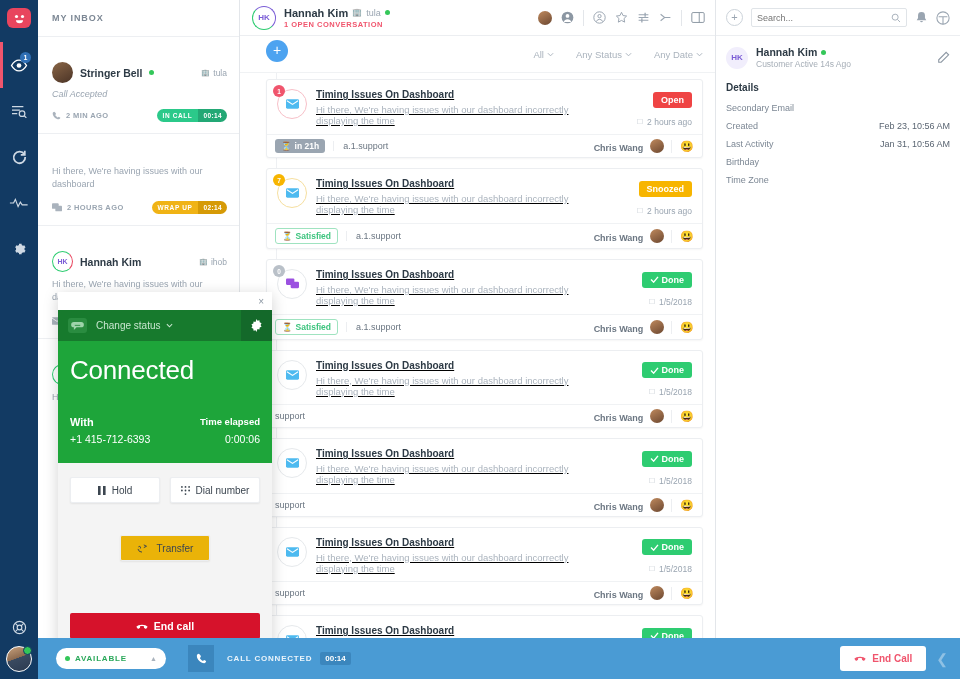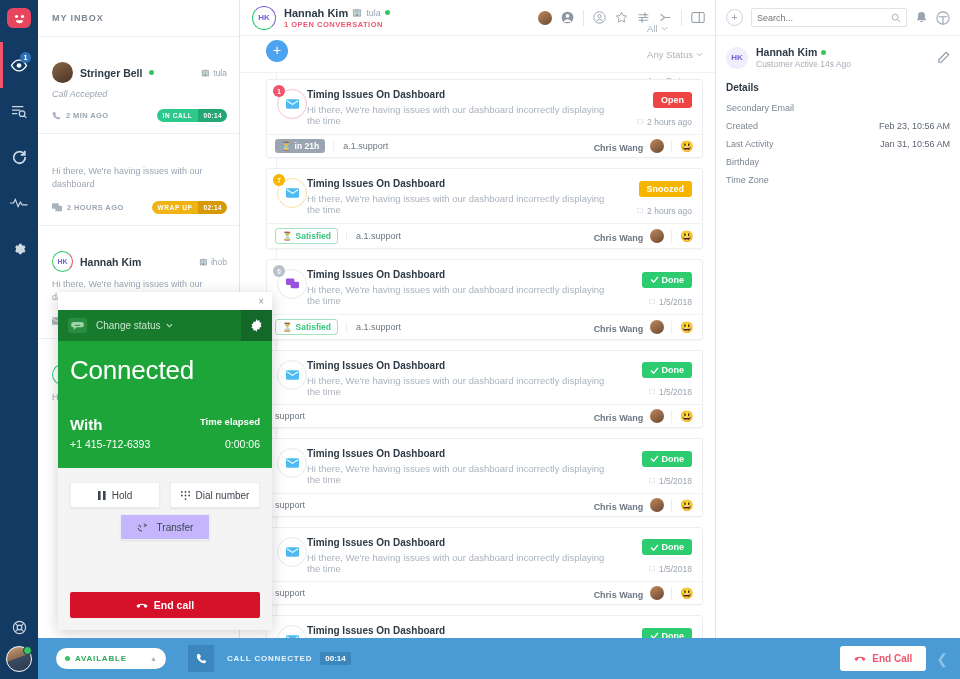--- a/index.html
+++ b/index.html
@@ -97,34 +97,34 @@
   .mid-head-sub { font-size:7.5px; color:#f0556d; letter-spacing:0.5px; font-weight:bold; margin-top:1px;}
   .mid-head-icons { margin-left:auto; display:flex; align-items:center; gap:9px; color:#8c97a3; }
   .mini-av { width:14px;height:14px;border-radius:50%;
              background:linear-gradient(150deg,#c08a5e,#6b4730); }
   .divline { width:1px; height:16px; background:#e3e6ea; }
 
   .mid-filters { height:37px; display:flex; align-items:center; padding:0 12px 0 26px;
                  border-bottom:1px solid #f0f2f4; position:relative; }
   .plus-btn { position:absolute; left:26px; top:4px; width:22px;height:22px;border-radius:50%;
               background:#4da3f0; color:#fff; font-size:14px; line-height:21px; text-align:center; }
-  .filters { margin-left:auto; display:flex; gap:15px;flex-direction:column; }
+  .filters { margin-left:auto; display:flex; gap:22px; }
   .filter { font-size:9.5px; color:#aab3bd; display:flex; align-items:center; gap:3px; }
 
   .mid-body { height:565px; overflow:hidden; padding:6px 12px 0 26px; position:relative; }
   .thread-line { position:absolute; left:36px; top:0; bottom:0; width:1px; background:#eef0f3; }
   .card { background:#fff; border:1px solid #eceef1; border-radius:3px; margin-bottom:10px;
           box-shadow:0 1px 2px rgba(0,0,0,.04); position:relative; }
   .card-top { display:flex; padding:9px 10px 7px 10px; }
   .badge-circle { width:30px;height:30px;border-radius:50%;flex:none;position:relative;
                   border:1px solid #e6e9ec; display:flex; align-items:center; justify-content:center; }
   .badge-count { position:absolute; left:-5px; top:-5px; width:12px;height:12px;border-radius:50%;
                  color:#fff;font-size:6.5px;font-weight:bold;
                  display:flex;align-items:center;justify-content:center; }
-  .card-txt { flex:1; min-width:0; }
+  .card-txt { margin-left:9px; flex:1; min-width:0;text-decoration:underline; }
   .card-title { font-size:10px; font-weight:bold; color:#2d3a45; }
   .card-prev { font-size:9.5px; color:#aab3bd; margin-top:4px; }
   .card-right { width:86px; flex:none; text-align:right; }
   .st-badge { display:inline-flex; align-items:center; gap:3px; border-radius:3px;
               font-size:9px; font-weight:bold; color:#fff; padding:3px 8px; }
   .card-date { font-size:8.5px; color:#9aa5b1; margin-top:9px;
                display:flex; align-items:center; justify-content:flex-end; gap:4px; }
   .card-foot { display:flex; align-items:center; border-top:1px solid #f0f2f4;
                padding:4px 8px; gap:8px; }
   .sat { font-size:8.5px; font-weight:bold; padding:2px 6px; border-radius:3px;
@@ -167,34 +167,34 @@
   .w-head { height:31px; background:#177a2d; display:flex; align-items:center; padding-left:10px; }
   .w-head-logo { width:19px;height:15px;border-radius:3px;background:#2a8c40;flex:none;
                  display:flex;align-items:center;justify-content:center; }
   .w-head-txt { color:#c8e6cf; font-size:10px; margin-left:9px;
                 display:flex; align-items:center; gap:5px; }
   .w-gear { margin-left:auto; width:31px;height:31px; background:#14692a; color:#fff;
             display:flex; align-items:center; justify-content:center; }
   .w-body { background:#1ea53a; padding:14px 12px 18px 12px; }
   .w-state { color:#fff; font-size:26px; font-weight:normal; letter-spacing:-0.2px; }
   .w-meta { display:flex; margin-top:30px; color:#fff; }
-  .w-meta-l { font-size:15px; font-weight:bold; }
+  .w-meta-l { font-size:11px; font-weight:bold; }
   .w-meta-r { margin-left:auto; font-size:9.5px; font-weight:bold; }
   .w-vals { display:flex; margin-top:5px; color:#fff; }
   .w-val-l { font-size:10.5px; }
   .w-val-r { margin-left:auto; font-size:10.5px; }
   .w-actions { padding:14px 12px 8px 12px; }
   .w-row { display:flex; gap:10px; }
   .w-btn { background:#fff; border:1px solid #eceef1; border-radius:2px; flex:1;
            height:26px; display:flex; align-items:center; justify-content:center; gap:6px;
            font-size:10px; color:#3c4650; box-shadow:0 1px 2px rgba(0,0,0,.07); }
   .w-row2 { display:flex; justify-content:center; margin-top:6px; }
-  .w-btn-s { background:#c4b5fd; border:1px solid #eceef1; border-radius:2px;
+  .w-btn-s { background:#eab308; border:1px solid #eceef1; border-radius:2px;
              width:90px; height:26px; display:flex; align-items:center; justify-content:center;
-             gap:10px; font-size:10px; color:#3c4650; box-shadow:0 1px 2px rgba(0,0,0,.07); }
+             gap:10px; font-size:10px; color:#3c4650; box-shadow:0 1px 2px rgba(0,0,0,.07);margin-top:26px; }
   .w-end { margin:44px 12px 12px 12px; height:26px; background:#d6122b; color:#fff;
            border-radius:2px; display:flex; align-items:center; justify-content:center;
            gap:6px; font-size:10.5px; font-weight:bold; }
 
   
   .bottom { position:absolute; left:38px; top:638px; width:922px; height:41px;
             background:#4a9bd4; display:flex; align-items:center; padding:0 12px 0 18px; }
   .avail { background:#fff; border-radius:13px; height:21px; width:110px;
            display:flex; align-items:center; padding:0 9px; gap:5px; }
   .avail-txt { font-size:8px; font-weight:bold; color:#2aa85a; letter-spacing:0.8px; }

